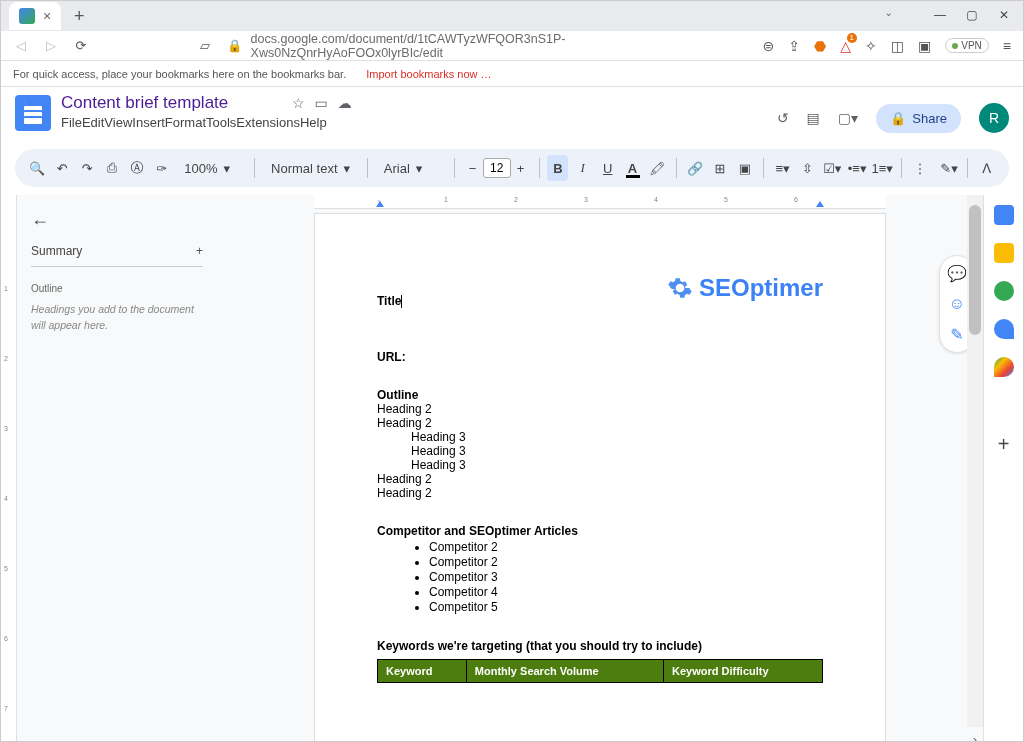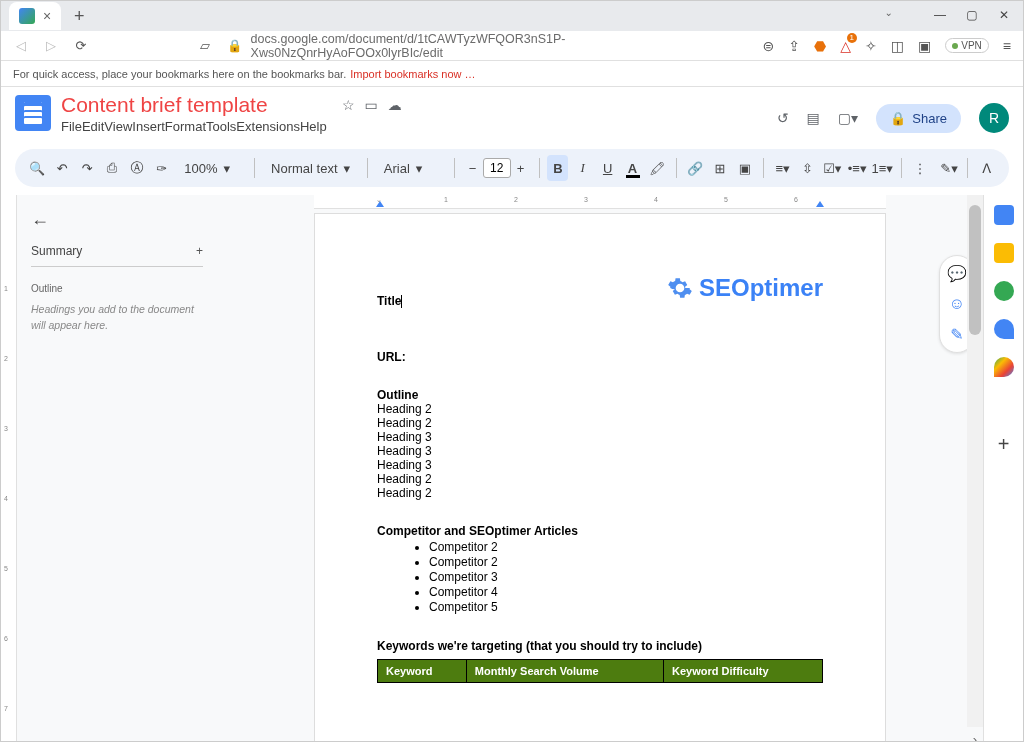--- a/index.html
+++ b/index.html
@@ -17,28 +17,28 @@
 .nbtn{color:#555;font-size:13px;width:16px;text-align:center}
 .nbtn.dis{color:#bbb}
 .urlbox{flex:1;display:flex;align-items:center;gap:8px;font-size:12.5px;color:#6b6b6b}
 .urlbox .lock{color:#6b6b6b}
 .right-icons{display:flex;align-items:center;gap:14px;color:#555;font-size:14px}
 .ext{position:relative}
 .ext .badge{position:absolute;top:-5px;right:-6px;background:#e8710a;color:#fff;font-size:8px;border-radius:6px;padding:0 3px;line-height:10px}
 .vpn{font-size:10px;border:1px solid #ccc;border-radius:10px;padding:1px 6px;display:flex;align-items:center;gap:3px}
 .vpn .dot{width:6px;height:6px;border-radius:50%;background:#6aa84f}
 .bmbar{height:26px;font-size:11px;color:#555;display:flex;align-items:center;padding:0 12px;border-bottom:1px solid #e0e0e0}
-.bmbar a{color:#d93025;margin-left:4px}
+.bmbar a{color:#d93025;margin-left:20px}
 
 .dhdr{height:62px;display:flex;align-items:flex-start;padding:6px 14px 0;gap:10px;position:relative}
 .docicon{width:36px;height:36px;background:#4285f4;border-radius:4px;margin-top:2px;display:flex;align-items:center;justify-content:center}
 .docicon::after{content:"";width:18px;height:22px;background:#fff;border-radius:1px;box-shadow:inset 0 4px 0 #4285f4,inset 0 8px 0 #fff,inset 0 10px 0 #4285f4,inset 0 14px 0 #fff,inset 0 16px 0 #4285f4}
 .titlearea{display:flex;flex-direction:column;gap:2px}
 .titlerow{display:flex;align-items:center;gap:10px}
-.doctitle{font-size:21px;color:#ef4444;outline:none;border:none;background:transparent}
+.doctitle{font-size:17px;color:#4c1d95;outline:none;border:none;background:transparent}
 .ticon{color:#5f6368;font-size:14px}
 .menubar{display:flex;font-size:13px;color:#444}
 .menubar span{cursor:pointer}
 .hdr-right{position:absolute;right:14px;top:16px;display:flex;align-items:center;gap:18px}
 .sharebtn{background:#d3e3fd;color:#1f4287;border-radius:20px;padding:7px 14px;font-size:13px;display:flex;align-items:center;gap:6px}
 .avatar{width:30px;height:30px;border-radius:50%;background:#00897b;color:#fff;display:flex;align-items:center;justify-content:center;font-size:14px}
 
 .tbarwrap{padding:0 14px 8px}
 .tbar{height:38px;background:#edf2fa;border-radius:24px;display:flex;align-items:center;padding:0 12px;gap:4px;font-size:13px;color:#444}
 .tbtn{width:26px;height:26px;display:flex;align-items:center;justify-content:center;border-radius:4px}
@@ -68,21 +68,21 @@
 .hruler{height:14px;background:#fff;border-bottom:1px solid #e0e0e0;font-size:7px;color:#888;position:relative;margin:0 auto;width:572px}
 .hruler .n{position:absolute;top:1px}
 .hruler .marker-left{position:absolute;left:62px;top:6px;width:0;height:0;border-left:4px solid transparent;border-right:4px solid transparent;border-bottom:6px solid #4285f4}
 .hruler .marker-right{position:absolute;right:62px;top:6px;width:0;height:0;border-left:4px solid transparent;border-right:4px solid transparent;border-bottom:6px solid #4285f4}
 .page{background:#fff;width:572px;margin:4px auto 0;border:1px solid #ddd;min-height:900px;padding:80px 62px 40px;font-family:Arial;font-size:12px;color:#000;position:relative}
 .logo{position:absolute;top:60px;right:62px;display:flex;align-items:center;gap:6px}
 .logo .gear{width:26px;height:26px}
 .logo .txt{font-size:24px;font-weight:600;color:#3b82f6}
 .page b{font-weight:bold}
 .page .h{font-weight:bold;margin-top:10px}
-.page .ind{}
+.page .ind{margin-left:34px}
 .page ul{margin-left:52px;margin-top:2px}
 .page ul li{margin:1px 0}
 .ktable{width:100%;border-collapse:collapse;margin-top:6px}
 .ktable th{background:#4d7c0f;color:#fff;text-align:left;padding:5px 8px;font-size:11px;font-weight:bold;border:1px solid #000}
 .cursor{display:inline-block;width:1px;height:13px;background:#000;vertical-align:middle}
 
 .cbub{position:absolute;right:8px;top:60px;background:#fff;border:1px solid #e0e0e0;border-radius:20px;padding:8px 6px;display:flex;flex-direction:column;gap:12px;box-shadow:0 1px 3px rgba(0,0,0,.1)}
 .cbub span{color:#4285f4;width:22px;text-align:center}
 
 .sidepanel{width:40px;background:#fff;border-left:1px solid #e0e0e0;display:flex;flex-direction:column;align-items:center;padding-top:10px;gap:18px}

